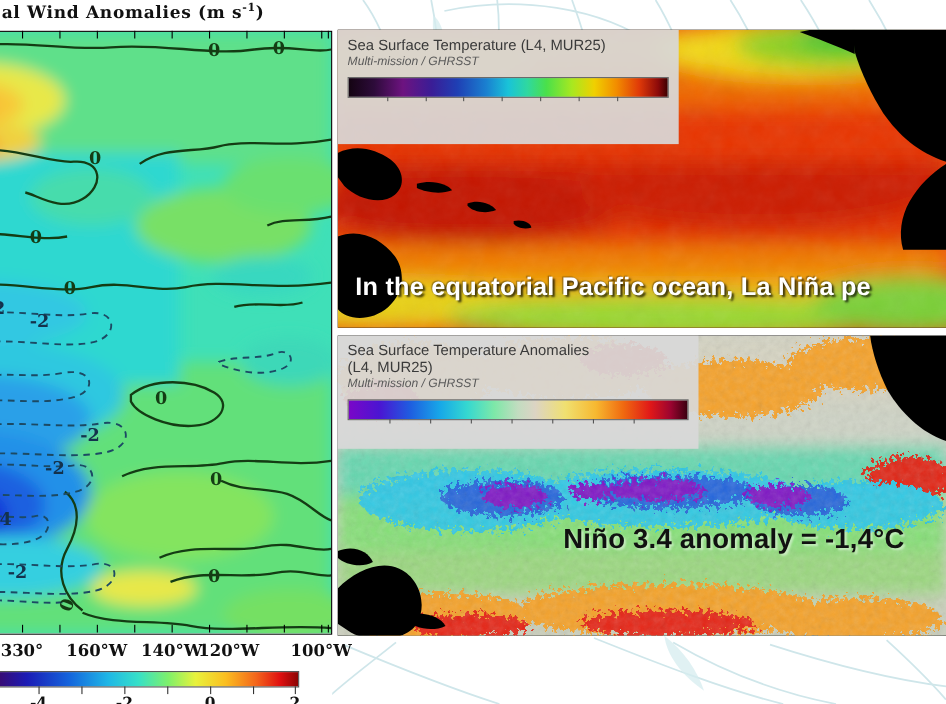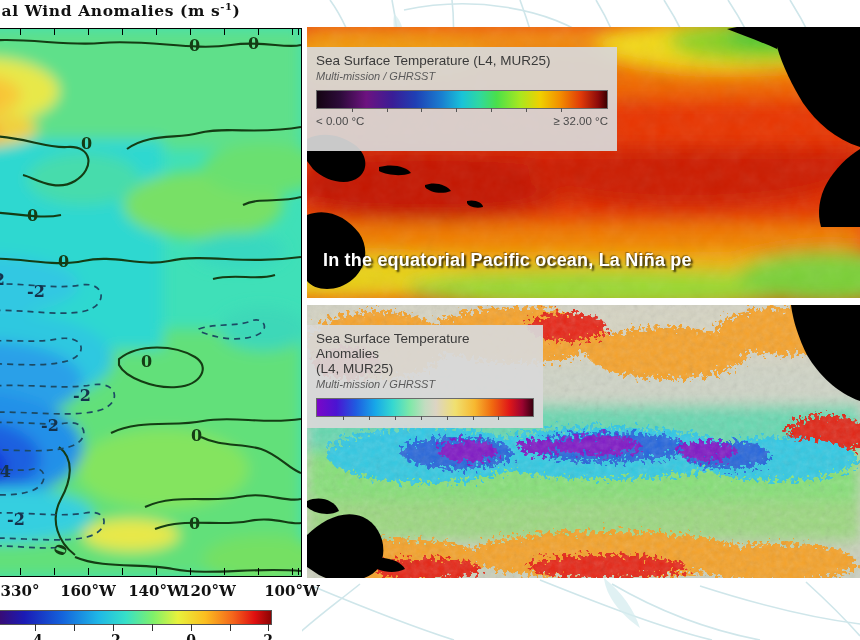--- a/index.html
+++ b/index.html
@@ -58,24 +58,23 @@
   #ssta-panel{left:307px;top:305px;width:553px;height:273px;}
   .map-canvas{position:absolute;inset:0;}
 
   
   .legend{
     position:absolute;left:0;top:0;
     background:rgba(216,216,216,.93);
     padding:6px 9px 1px 9px;
     box-sizing:border-box;
     z-index:6;
-    margin-top:20px;
   }
   #sst-legend{width:310px;height:104px;}
-  #ssta-legend{width:236px;height:103px;}
+  #ssta-legend{width:328px;height:103px;}
   .legend-title{
     font-size:13.5px;color:#3a3a3a;line-height:15px;font-weight:400;
   }
   .legend-sub{
     font-size:11px;color:#5a5a5a;font-style:italic;line-height:14px;margin-top:1px;
   }
   .legend-bar{height:17px;margin-top:7px;border:1px solid #6a6a6a;position:relative;}
   #sst-bar{background:linear-gradient(to right,
     #140412 0%, #2d0b3a 8%, #6d1380 17%, #3a1d96 26%, #1f3fb4 34%,
     #1a7fd0 43%, #19c3d8 50%, #2fd8a0 56%, #4ae04a 62%,
@@ -86,21 +85,21 @@
     #f7b830 73%, #f06a10 81%, #e01818 89%, #9c0430 95%, #3a0010 100%);}
   .legend-bar .bt{position:absolute;top:17px;width:1px;height:4px;background:#555;}
   .legend-range{
     display:flex;justify-content:space-between;
     font-size:11.5px;color:#4a4a4a;margin-top:6px;
   }
 
   
   .map-caption{
     position:absolute;z-index:7;color:#fff;font-weight:bold;
-    font-size:18px;line-height:30px;letter-spacing:.2px;
+    font-size:23px;line-height:30px;letter-spacing:.2px;
     text-shadow:2px 2px 2px rgba(0,0,0,.75),-1px -1px 1px rgba(0,0,0,.35);
     white-space:nowrap;
   }
   #sst-caption{left:16px;top:218px;}
   #ssta-caption{left:205px;top:170px;color:#111;font-size:25px;
     text-shadow:2px 2px 2px rgba(255,255,255,.5);}
 </style>
 </head>
 <body>
 
@@ -341,24 +340,20 @@
     <div class="legend-title">Sea Surface Temperature (L4, MUR25)</div>
     <div class="legend-sub">Multi-mission / GHRSST</div>
     <div id="sst-bar" class="legend-bar">
       <i class="bt" style="left:12%"></i>
         <i class="bt" style="left:24%"></i>
       <i class="bt" style="left:36%"></i>
         <i class="bt" style="left:48%"></i>
       <i class="bt" style="left:60%"></i>
         <i class="bt" style="left:72%"></i>
       <i class="bt" style="left:84%"></i>
-    </div>
-    <div class="legend-range">
-      <span>&lt; 0.00 °C</span>
-      <span>≥ 32.00 °C</span>
     </div>
   </div>
 
   <div id="sst-caption" class="map-caption">
     <div>In the equatorial Pacific ocean, La Niña pe</div>
   </div>
 </div>
 
 <div id="ssta-panel" class="map-panel">
   <svg class="map-canvas" width="553" height="273" viewBox="0 0 553 273" preserveAspectRatio="none">
@@ -449,13 +444,14 @@
       <i class="bt" style="left:12%"></i>
         <i class="bt" style="left:24%"></i>
       <i class="bt" style="left:36%"></i>
         <i class="bt" style="left:48%"></i>
       <i class="bt" style="left:60%"></i>
         <i class="bt" style="left:72%"></i>
       <i class="bt" style="left:84%"></i>
     </div>
   </div>
 
+  <div id="ssta-caption" class="map-caption">Niño 3.4 anomaly = -1,4°C</div>
 </div>
 
 </body></html>

